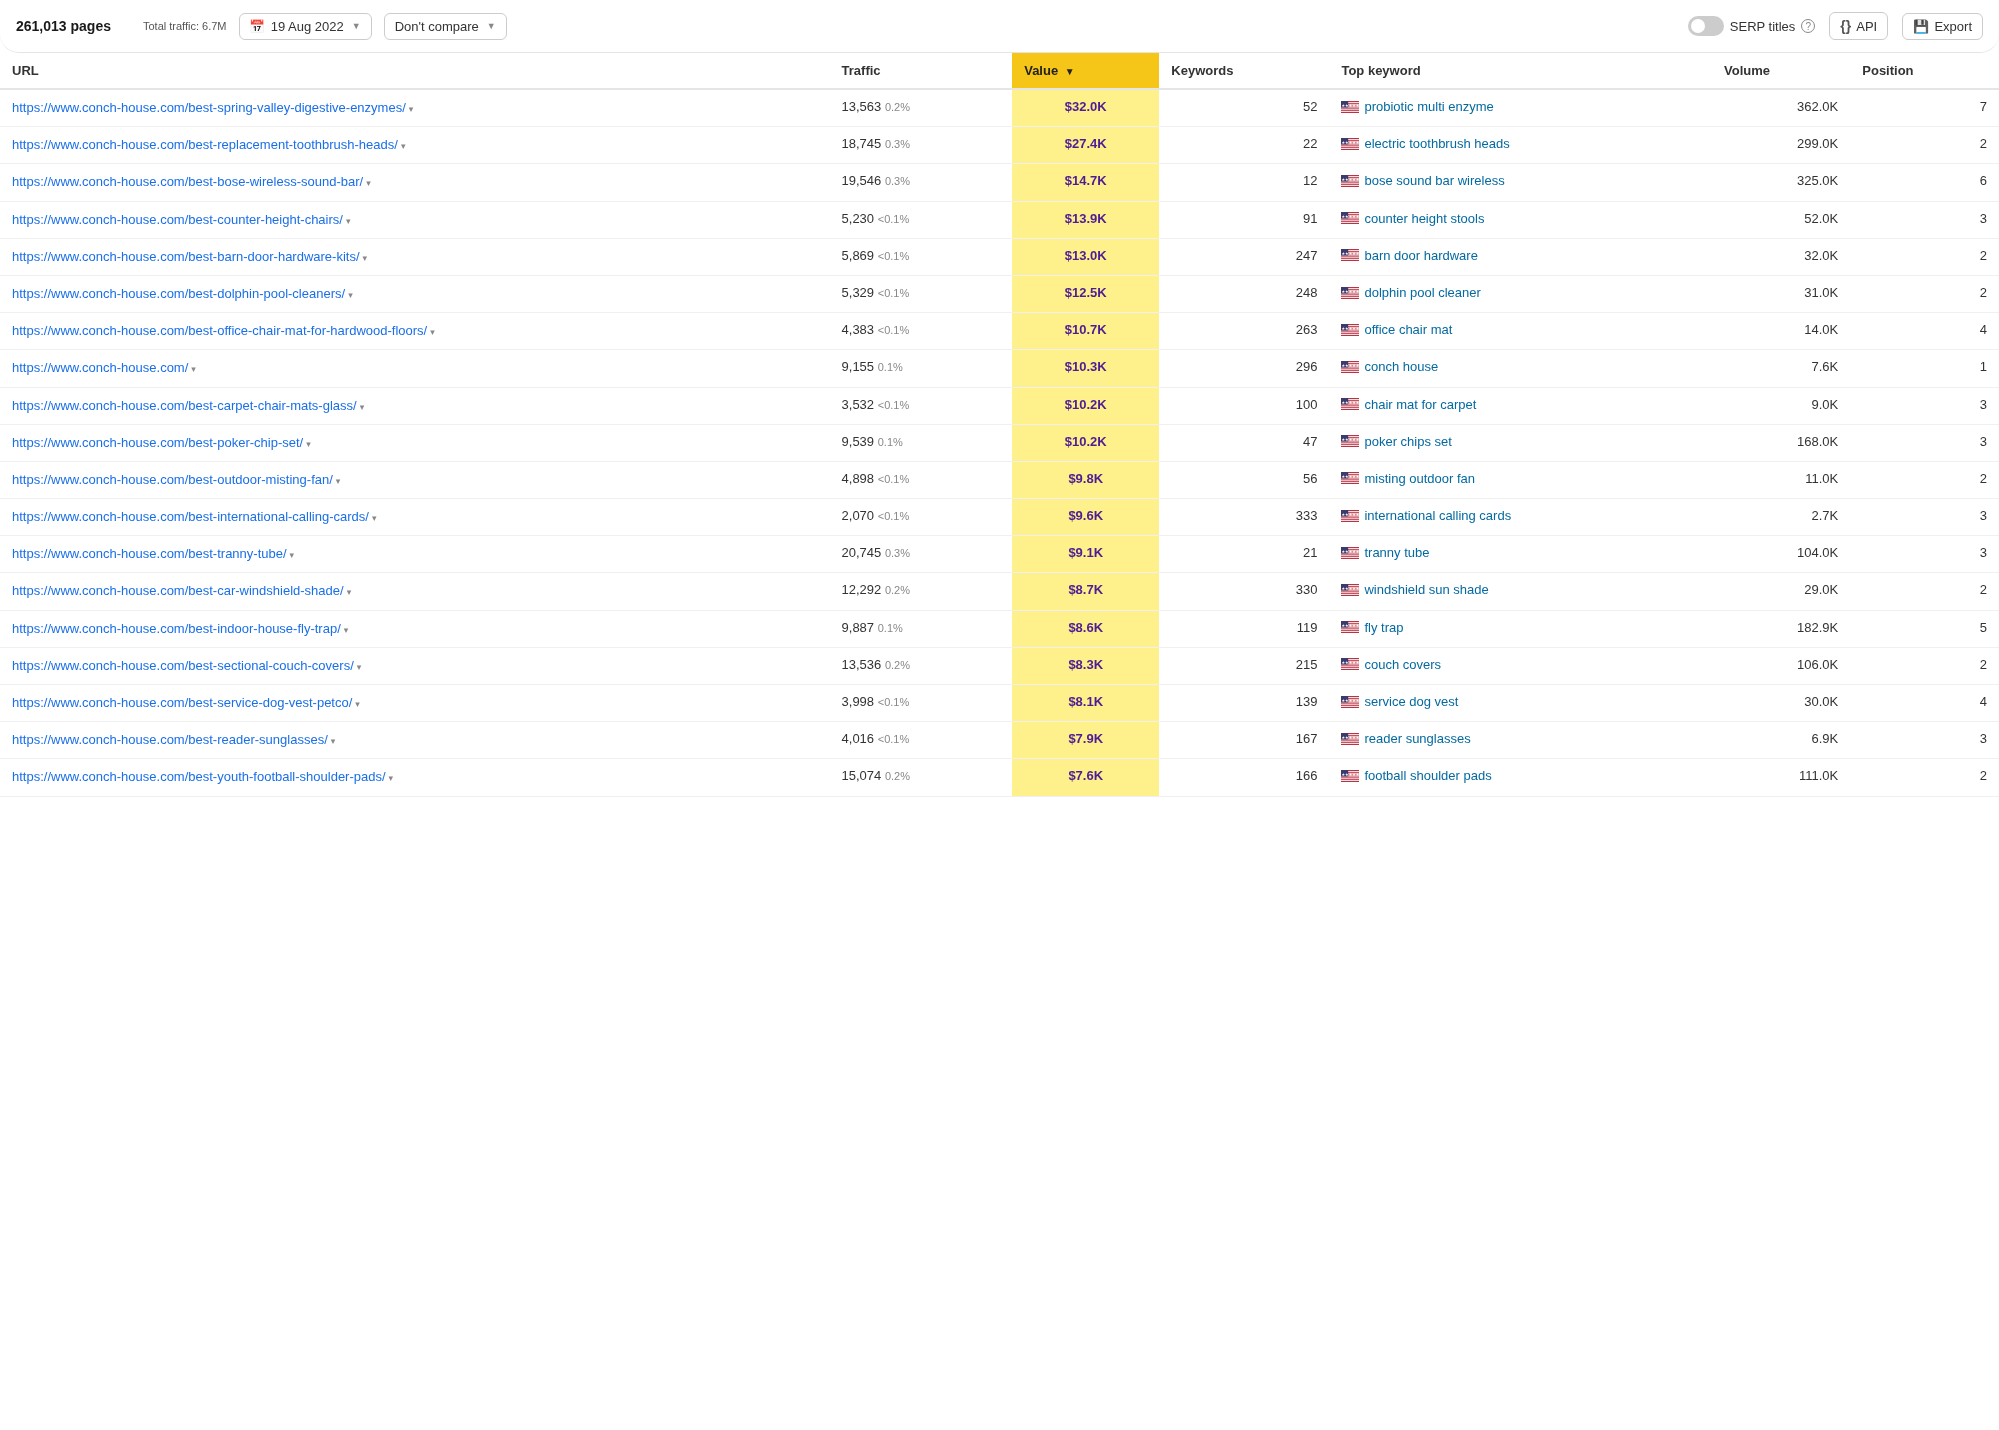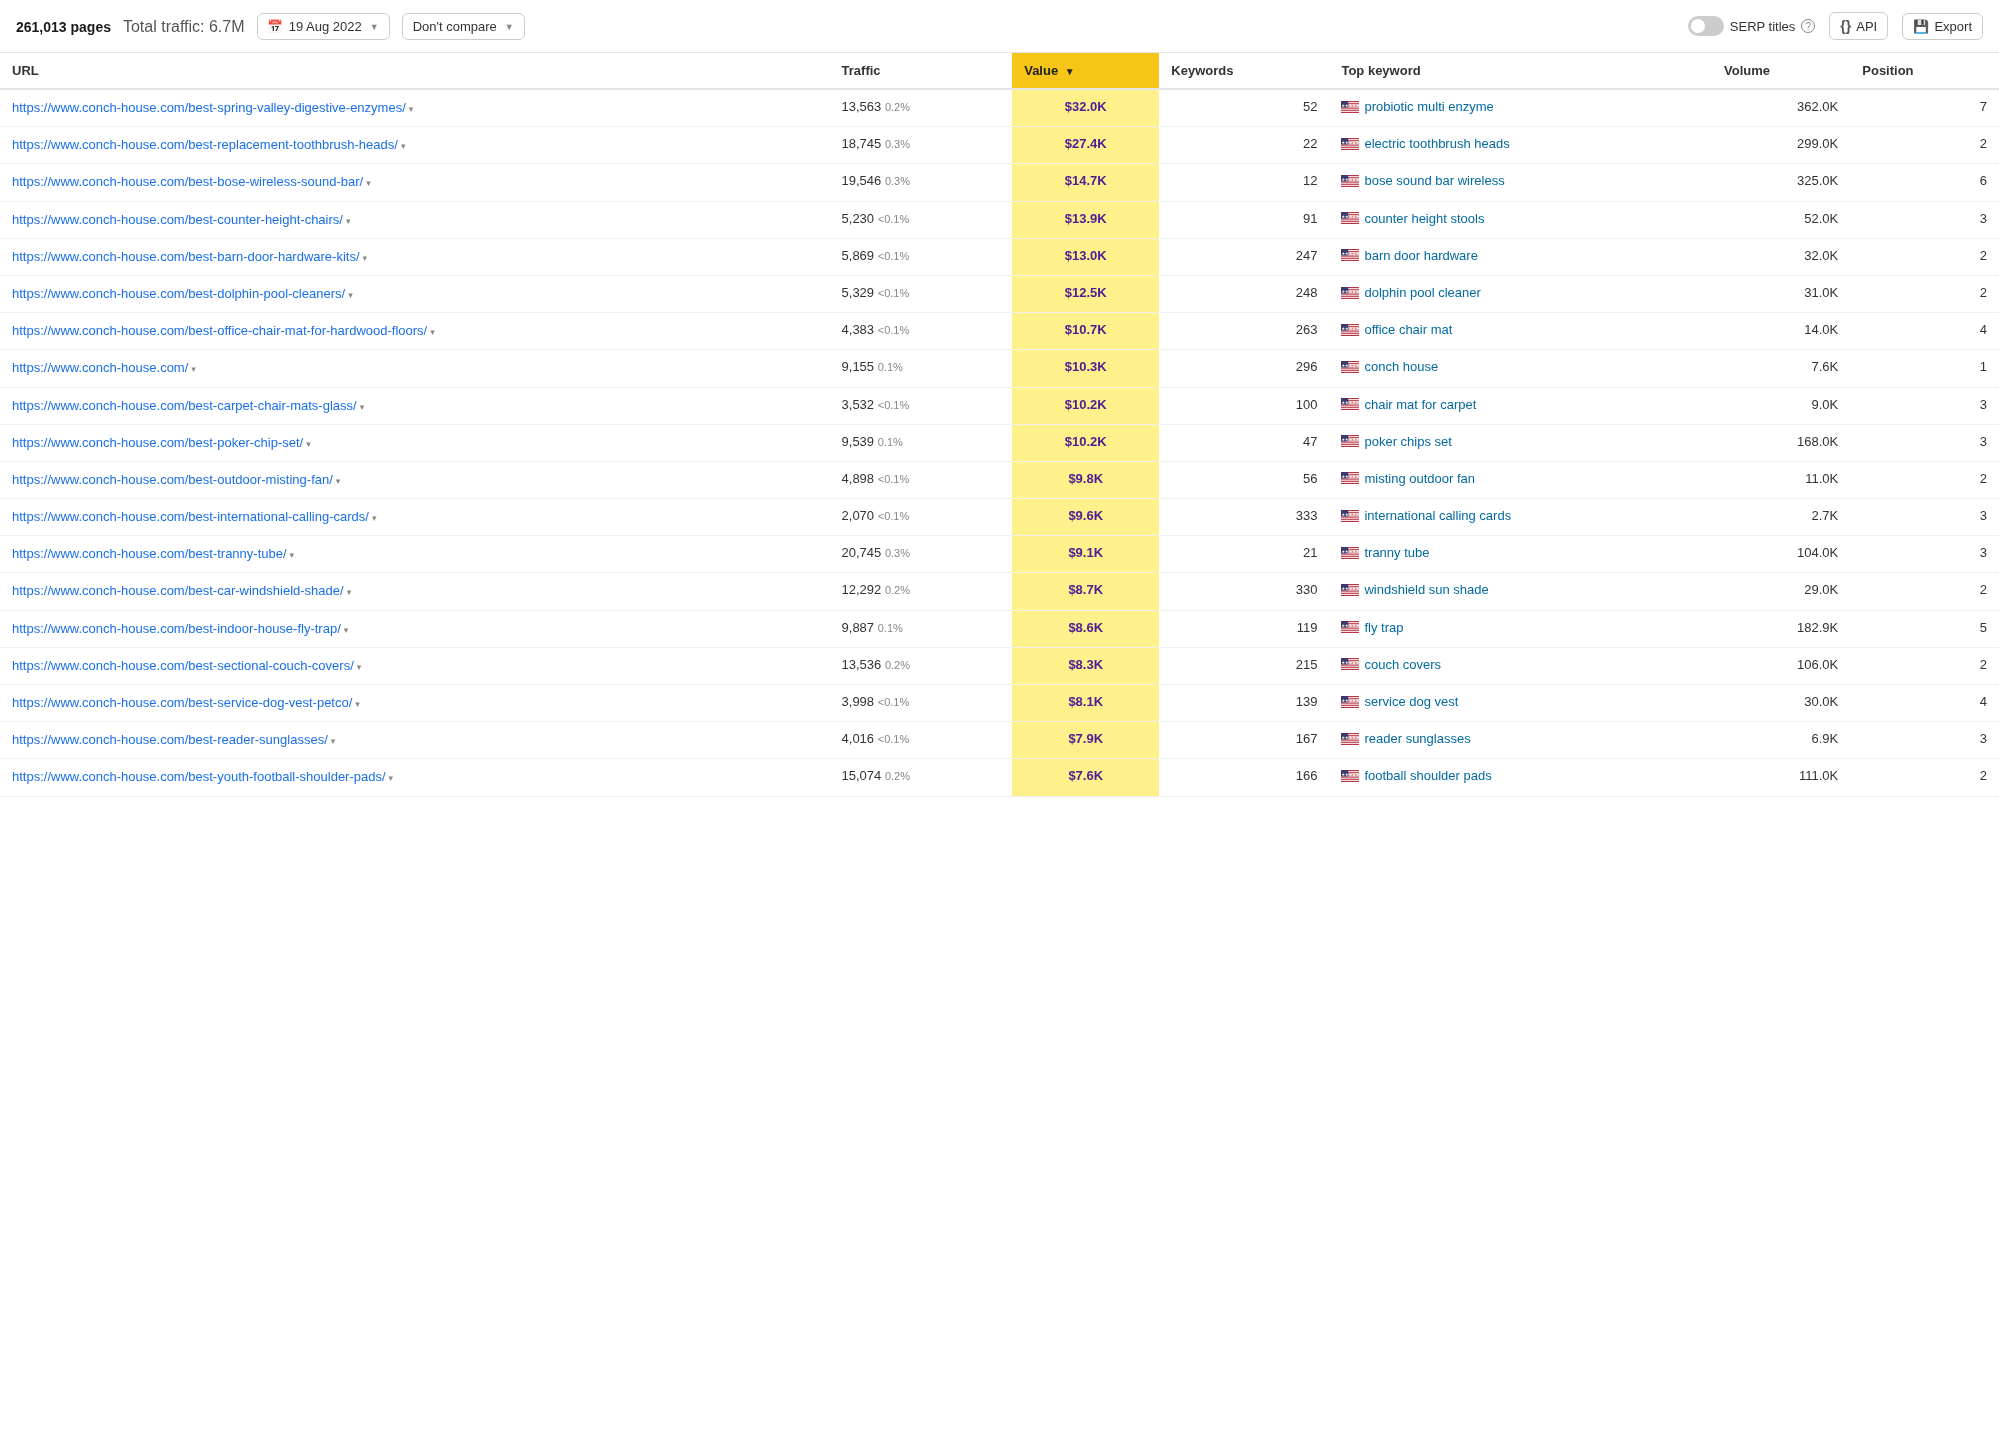--- a/index.html
+++ b/index.html
@@ -10,44 +10,46 @@
       color: #1a1a1a;
     }
     .container {
       background: #fff;
       margin: 0;
       padding: 0;
       min-height: 100vh;
     }
     .toolbar {
       display: flex;
-      align-items: flex-end;
+      align-items: center;
       padding: 12px 16px;
       border-bottom: 1px solid #e5e5e5;
       gap: 12px;
       flex-wrap: wrap;
+      border-radius: 19px;
     }
     .toolbar-left {
       display: flex;
       align-items: center;
       gap: 12px;
       flex: 1;
     }
     .toolbar-right {
       display: flex;
       align-items: center;
       gap: 14px;
     }
     .pages-count {
       font-weight: 700;
       font-size: 14px;
     }
     .traffic-label {
       color: #555;
-      font-size: 16px;
+      font-size: 11px;
+      margin-left: 20px;
     }
     .date-btn, .compare-btn {
       display: flex;
       align-items: center;
       gap: 5px;
       border: 1px solid #ccc;
       border-radius: 6px;
       padding: 5px 10px;
       background: #fff;
       cursor: pointer;

